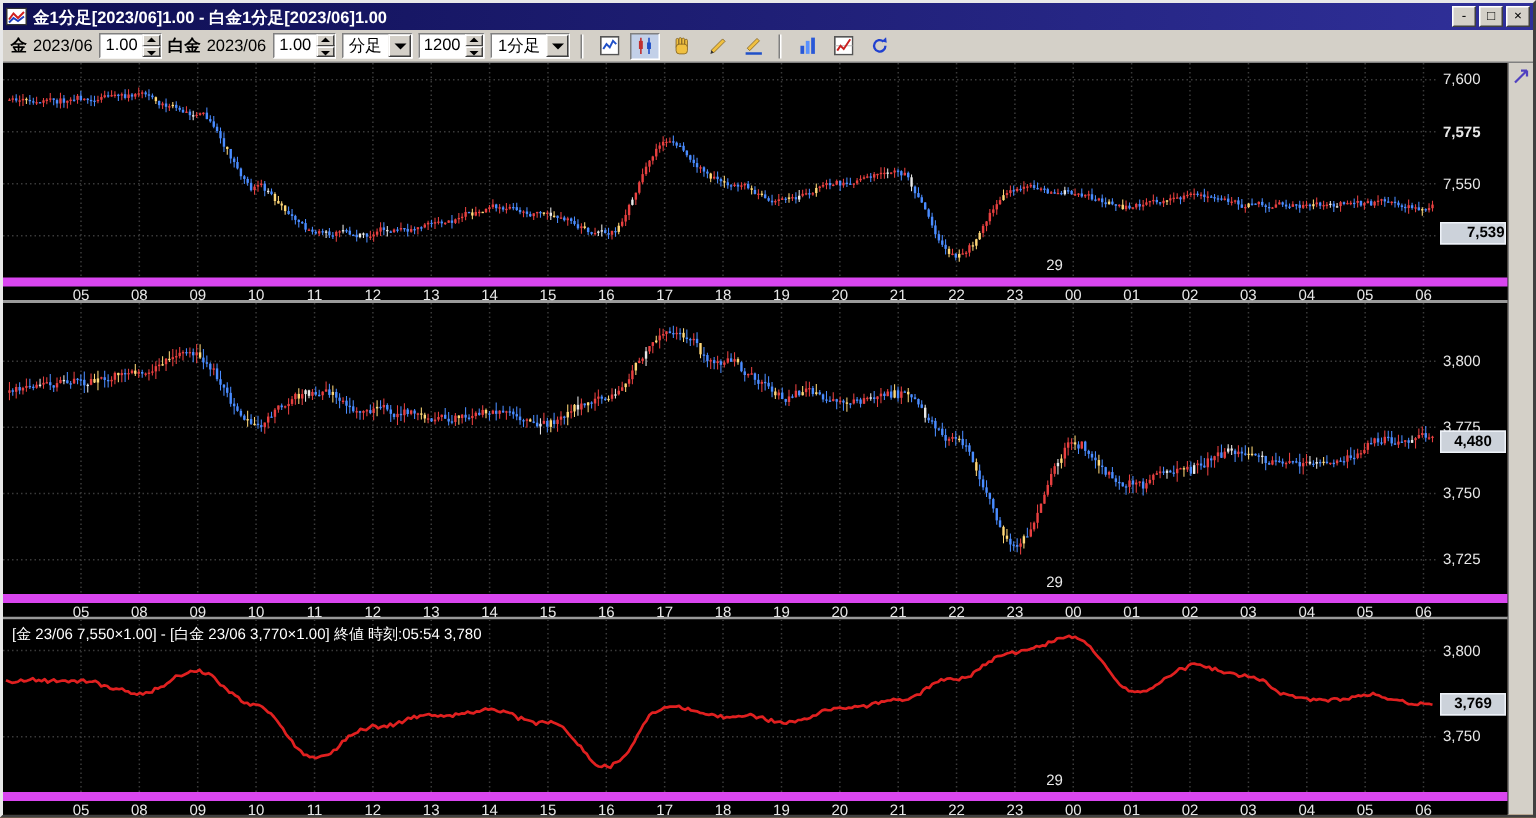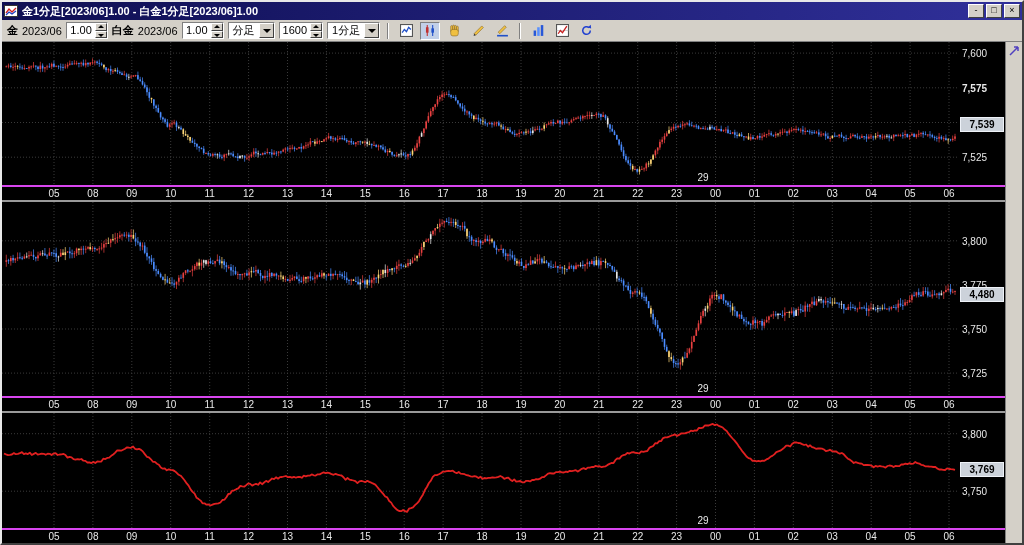--- a/index.html
+++ b/index.html
@@ -39,21 +39,21 @@
   .side-strip{flex:0 0 17px;background:#d4d0c8;border-left:1px solid #808080;
     display:flex;flex-direction:column;align-items:center;padding-top:3px}
   .panel{position:relative;background:#000}
   .panel.sep{border-bottom:2px solid #9a9a9a}
   .p0{flex:0 0 160px}.p1{flex:0 0 211px}.p2{flex:1}
   .plot-area{position:absolute;left:0;top:0;right:46px;bottom:15px;overflow:hidden}
   .axis-col{position:absolute;top:0;right:0;width:46px;bottom:15px}
   .ytick{position:absolute;left:3px;font-size:10px;color:#e8e8e8;white-space:nowrap}
   .price-badge{position:absolute;left:1px;width:44px;height:15px;background:#ccd2da;color:#000;
     font-size:10px;font-weight:bold;text-align:center;line-height:14px;border:1px solid #eef2f8}
-  .xaxis{position:absolute;left:0;right:0;bottom:0;height:15px;border-top:2px solid #d946ef;background:#000}
+  .xaxis{position:absolute;left:0;right:0;bottom:0;height:15px;border-top:6px solid #d946ef;background:#000}
   .xtick{position:absolute;top:1px;transform:translateX(-50%);font-size:10px;color:#e8e8e8}
   .chart-info{position:absolute;left:6px;top:3px;font-size:10px;color:#fff;white-space:nowrap}
   .date-marker{position:absolute;bottom:17px;font-size:10px;color:#e8e8e8}
   svg{display:block}
 </style>
 </head>
 <body>
 
 <div class="window">
 
@@ -88,21 +88,21 @@
       <div class="spin-btns">
         <div class="spin-btn spin-up"></div>
         <div class="spin-btn spin-down"></div>
       </div>
     </div>
     <div class="combo">
       <span class="val">分足</span>
       <div class="combo-btn"></div>
     </div>
     <div class="spin">
-      <span class="val">1600</span>
+      <span class="val">1200</span>
       <div class="spin-btns">
         <div class="spin-btn spin-up"></div>
         <div class="spin-btn spin-down"></div>
       </div>
     </div>
     <div class="combo">
       <span class="val">1分足</span>
       <div class="combo-btn"></div>
     </div>
     <div class="tb-sep"></div>
@@ -1040,21 +1040,21 @@
               <rect x="949.9" y="96.7" width="1.6" height="1.4" fill="#e84040"></rect>
               <line x1="953.0" y1="91.8" x2="953.0" y2="99.0" stroke="#e84040" stroke-width="0.7"></line>
               <rect x="952.2" y="94.4" width="1.6" height="2.4" fill="#e84040"></rect>
             </svg>
           </div>
         <div class="axis-col">
             <span class="ytick" style="top: 6.1068px;">7,600</span>
             <span class="ytick" style="top: 40.8155px; font-weight: bold;">7,575</span>
             <span class="ytick" style="top: 75.5243px;">7,550</span>
             <span class="ytick" style="top: 110.233px;">7,525</span>
-            <div class="price-badge" style="top: 75px;">7,539</div>
+            <div class="price-badge" style="top: 106px; text-align: right;">7,539</div>
           </div>
         <div class="xaxis">
             <span class="xtick" style="left: 52px;">05</span>
             <span class="xtick" style="left: 90.913px;">08</span>
             <span class="xtick" style="left: 129.826px;">09</span>
             <span class="xtick" style="left: 168.739px;">10</span>
             <span class="xtick" style="left: 207.652px;">11</span>
             <span class="xtick" style="left: 246.565px;">12</span>
             <span class="xtick" style="left: 285.478px;">13</span>
             <span class="xtick" style="left: 324.391px;">14</span>
@@ -2014,20 +2014,21 @@
                 <line x1="830.3" y1="0" x2="830.3" y2="115"></line>
                 <line x1="869.2" y1="0" x2="869.2" y2="115"></line>
                 <line x1="908.1" y1="0" x2="908.1" y2="115"></line>
                 <line x1="947.0" y1="0" x2="947.0" y2="115"></line>
                 <line x1="0" y1="20.7" x2="957" y2="20.7"></line>
                 <line x1="0" y1="78.2" x2="957" y2="78.2"></line>
               </g>
               <path d="M2.0,40.5L4.0,41.4L6.0,42.2L8.0,41.9L9.9,41.5L11.9,40.1L13.9,41.2L15.9,40.9L17.9,40.2L19.9,39.1L21.9,41.1L23.8,40.3L25.8,41.1L27.8,39.7L29.8,42.0L31.8,40.9L33.8,39.9L35.8,41.6L37.7,41.2L39.7,40.7L41.7,40.8L43.7,41.8L45.7,40.7L47.7,40.8L49.6,42.0L51.6,40.6L53.6,40.1L55.6,42.0L57.6,41.5L59.6,41.4L61.6,40.9L63.5,42.1L65.5,44.6L67.5,43.9L69.5,44.3L71.5,46.1L73.5,46.6L75.5,46.1L77.4,46.5L79.4,46.0L81.4,47.7L83.4,47.9L85.4,49.5L87.4,49.4L89.4,50.1L91.3,48.9L93.3,50.0L95.3,48.5L97.3,48.7L99.3,48.6L101.3,45.7L103.3,46.1L105.2,44.9L107.2,44.6L109.2,42.8L111.2,41.5L113.2,39.7L115.2,37.4L117.2,37.5L119.1,37.7L121.1,36.7L123.1,35.7L125.1,34.3L127.1,34.7L129.1,34.8L131.1,33.5L133.0,35.8L135.0,36.4L137.0,35.8L139.0,36.9L141.0,38.7L143.0,41.4L144.9,43.8L146.9,44.3L148.9,46.3L150.9,48.8L152.9,48.8L154.9,50.7L156.9,51.7L158.8,54.5L160.8,55.7L162.8,55.5L164.8,57.3L166.8,56.3L168.8,56.8L170.8,57.1L172.7,58.1L174.7,59.8L176.7,61.8L178.7,62.7L180.7,65.0L182.7,67.5L184.7,70.4L186.6,72.6L188.6,76.4L190.6,78.8L192.6,80.6L194.6,84.8L196.6,86.1L198.6,87.6L200.5,90.3L202.5,90.3L204.5,91.7L206.5,91.5L208.5,92.5L210.5,91.7L212.5,90.9L214.4,90.6L216.4,90.3L218.4,89.5L220.4,87.0L222.4,86.7L224.4,84.2L226.3,81.0L228.3,80.6L230.3,77.6L232.3,77.3L234.3,76.2L236.3,75.4L238.3,72.9L240.2,73.4L242.2,73.7L244.2,72.1L246.2,70.3L248.2,70.9L250.2,72.6L252.2,71.5L254.1,70.9L256.1,71.8L258.1,69.4L260.1,71.2L262.1,69.5L264.1,67.9L266.1,69.0L268.0,67.3L270.0,65.5L272.0,66.1L274.0,64.3L276.0,65.7L278.0,64.1L280.0,64.0L281.9,63.5L283.9,63.0L285.9,64.1L287.9,63.9L289.9,64.6L291.9,63.8L293.9,64.7L295.8,64.0L297.8,63.9L299.8,64.8L301.8,62.7L303.8,63.3L305.8,62.6L307.7,62.7L309.7,61.4L311.7,62.3L313.7,62.6L315.7,61.3L317.7,61.4L319.7,60.3L321.6,59.3L323.6,60.1L325.6,59.6L327.6,60.1L329.6,61.2L331.6,61.8L333.6,60.8L335.5,61.6L337.5,62.2L339.5,62.5L341.5,64.2L343.5,66.8L345.5,65.0L347.5,66.6L349.4,67.0L351.4,67.5L353.4,68.2L355.4,70.1L357.4,68.3L359.4,67.8L361.4,68.5L363.3,69.2L365.3,67.8L367.3,68.9L369.3,69.7L371.3,70.6L373.3,71.6L375.3,74.0L377.2,76.4L379.2,78.7L381.2,80.9L383.2,83.5L385.2,84.4L387.2,88.0L389.2,89.6L391.1,92.9L393.1,95.0L395.1,96.9L397.1,98.0L399.1,98.2L401.1,96.9L403.0,98.2L405.0,98.9L407.0,95.7L409.0,95.1L411.0,94.4L413.0,92.2L415.0,90.4L416.9,88.3L418.9,84.7L420.9,81.7L422.9,77.1L424.9,74.0L426.9,70.0L428.9,67.6L430.8,63.9L432.8,62.1L434.8,62.1L436.8,61.2L438.8,60.2L440.8,58.6L442.8,58.6L444.7,58.1L446.7,58.0L448.7,58.1L450.7,57.6L452.7,59.3L454.7,60.2L456.7,59.0L458.6,60.6L460.6,60.9L462.6,61.2L464.6,62.2L466.6,62.5L468.6,63.3L470.6,63.6L472.5,63.1L474.5,63.7L476.5,65.1L478.5,63.8L480.5,65.9L482.5,65.0L484.4,65.3L486.4,64.8L488.4,64.9L490.4,64.3L492.4,64.7L494.4,64.4L496.4,63.8L498.3,63.0L500.3,64.0L502.3,65.9L504.3,65.0L506.3,64.7L508.3,66.7L510.3,68.1L512.2,66.4L514.2,68.6L516.2,68.3L518.2,68.0L520.2,69.3L522.2,69.4L524.2,67.8L526.1,67.9L528.1,68.4L530.1,67.0L532.1,67.0L534.1,66.1L536.1,66.4L538.1,65.7L540.0,64.1L542.0,64.0L544.0,62.4L546.0,60.6L548.0,60.1L550.0,60.5L552.0,60.5L553.9,59.1L555.9,59.1L557.9,58.7L559.9,59.3L561.9,59.5L563.9,58.7L565.8,59.0L567.8,57.8L569.8,58.1L571.8,57.7L573.8,57.2L575.8,58.6L577.8,57.2L579.7,55.8L581.7,55.1L583.7,56.2L585.7,54.6L587.7,54.7L589.7,54.0L591.7,54.0L593.6,52.9L595.6,53.5L597.6,53.2L599.6,54.2L601.6,53.7L603.6,53.3L605.6,51.9L607.5,50.9L609.5,50.0L611.5,50.1L613.5,46.9L615.5,45.3L617.5,45.6L619.5,43.0L621.4,42.2L623.4,41.7L625.4,39.8L627.4,40.6L629.4,39.4L631.4,39.2L633.4,39.9L635.3,40.0L637.3,40.5L639.3,38.4L641.3,38.8L643.3,38.3L645.3,38.0L647.3,34.9L649.2,33.8L651.2,33.0L653.2,30.2L655.2,30.3L657.2,28.1L659.2,28.1L661.1,25.1L663.1,24.4L665.1,24.3L667.1,23.6L669.1,22.7L671.1,22.2L673.1,21.4L675.0,23.0L677.0,21.9L679.0,20.5L681.0,20.4L683.0,20.4L685.0,19.6L687.0,19.1L688.9,17.7L690.9,18.2L692.9,17.3L694.9,17.6L696.9,14.8L698.9,15.1L700.9,14.6L702.8,12.5L704.8,12.4L706.8,12.5L708.8,11.7L710.8,10.9L712.8,12.2L714.8,11.5L716.7,12.9L718.7,13.6L720.7,14.5L722.7,16.6L724.7,17.9L726.7,20.9L728.7,23.4L730.6,25.5L732.6,27.6L734.6,30.1L736.6,33.1L738.6,35.8L740.6,38.7L742.5,40.9L744.5,43.5L746.5,45.1L748.5,45.6L750.5,47.8L752.5,47.7L754.5,48.3L756.4,47.9L758.4,48.4L760.4,47.7L762.4,47.8L764.4,46.4L766.4,45.6L768.4,43.8L770.3,42.9L772.3,41.4L774.3,39.1L776.3,38.3L778.3,37.7L780.3,36.3L782.3,34.6L784.2,32.6L786.2,32.6L788.2,33.5L790.2,30.8L792.2,29.5L794.2,29.4L796.2,30.0L798.1,30.1L800.1,31.1L802.1,32.0L804.1,31.5L806.1,33.7L808.1,32.3L810.1,34.2L812.0,34.7L814.0,35.8L816.0,35.5L818.0,35.4L820.0,35.7L822.0,36.5L823.9,38.1L825.9,37.7L827.9,36.7L829.9,38.1L831.9,38.5L833.9,38.3L835.9,39.7L837.8,40.7L839.8,40.0L841.8,41.3L843.8,43.7L845.8,45.7L847.8,46.6L849.8,48.2L851.7,50.0L853.7,49.1L855.7,49.8L857.7,50.5L859.7,50.6L861.7,52.1L863.7,52.0L865.6,52.0L867.6,52.2L869.6,52.7L871.6,54.3L873.6,52.9L875.6,53.6L877.6,53.0L879.5,53.4L881.5,53.7L883.5,54.6L885.5,53.0L887.5,52.5L889.5,52.8L891.5,54.1L893.4,52.9L895.4,53.1L897.4,53.2L899.4,51.4L901.4,51.5L903.4,50.6L905.4,51.1L907.3,50.2L909.3,50.9L911.3,50.6L913.3,49.0L915.3,50.2L917.3,50.6L919.2,51.8L921.2,52.2L923.2,53.3L925.2,53.3L927.2,53.5L929.2,53.6L931.2,54.0L933.1,53.8L935.1,55.4L937.1,56.5L939.1,56.4L941.1,56.8L943.1,57.0L945.1,55.4L947.0,56.0L949.0,56.2L951.0,56.3L953.0,56.8" fill="none" stroke="#e02020" stroke-width="1.8" stroke-linejoin="round"></path>
             </svg>
           </div>
+        <div class="chart-info">[金 23/06 7,550×1.00] - [白金 23/06 3,770×1.00] 終値 時刻:05:54 3,780</div>
         <div class="axis-col">
             <span class="ytick" style="top: 15.7px;">3,800</span>
             <span class="ytick" style="top: 73.2px;">3,750</span>
             <div class="price-badge" style="top: 49.35px;">3,769</div>
           </div>
         <div class="xaxis">
             <span class="xtick" style="left: 52px;">05</span>
             <span class="xtick" style="left: 90.913px;">08</span>
             <span class="xtick" style="left: 129.826px;">09</span>
             <span class="xtick" style="left: 168.739px;">10</span>

